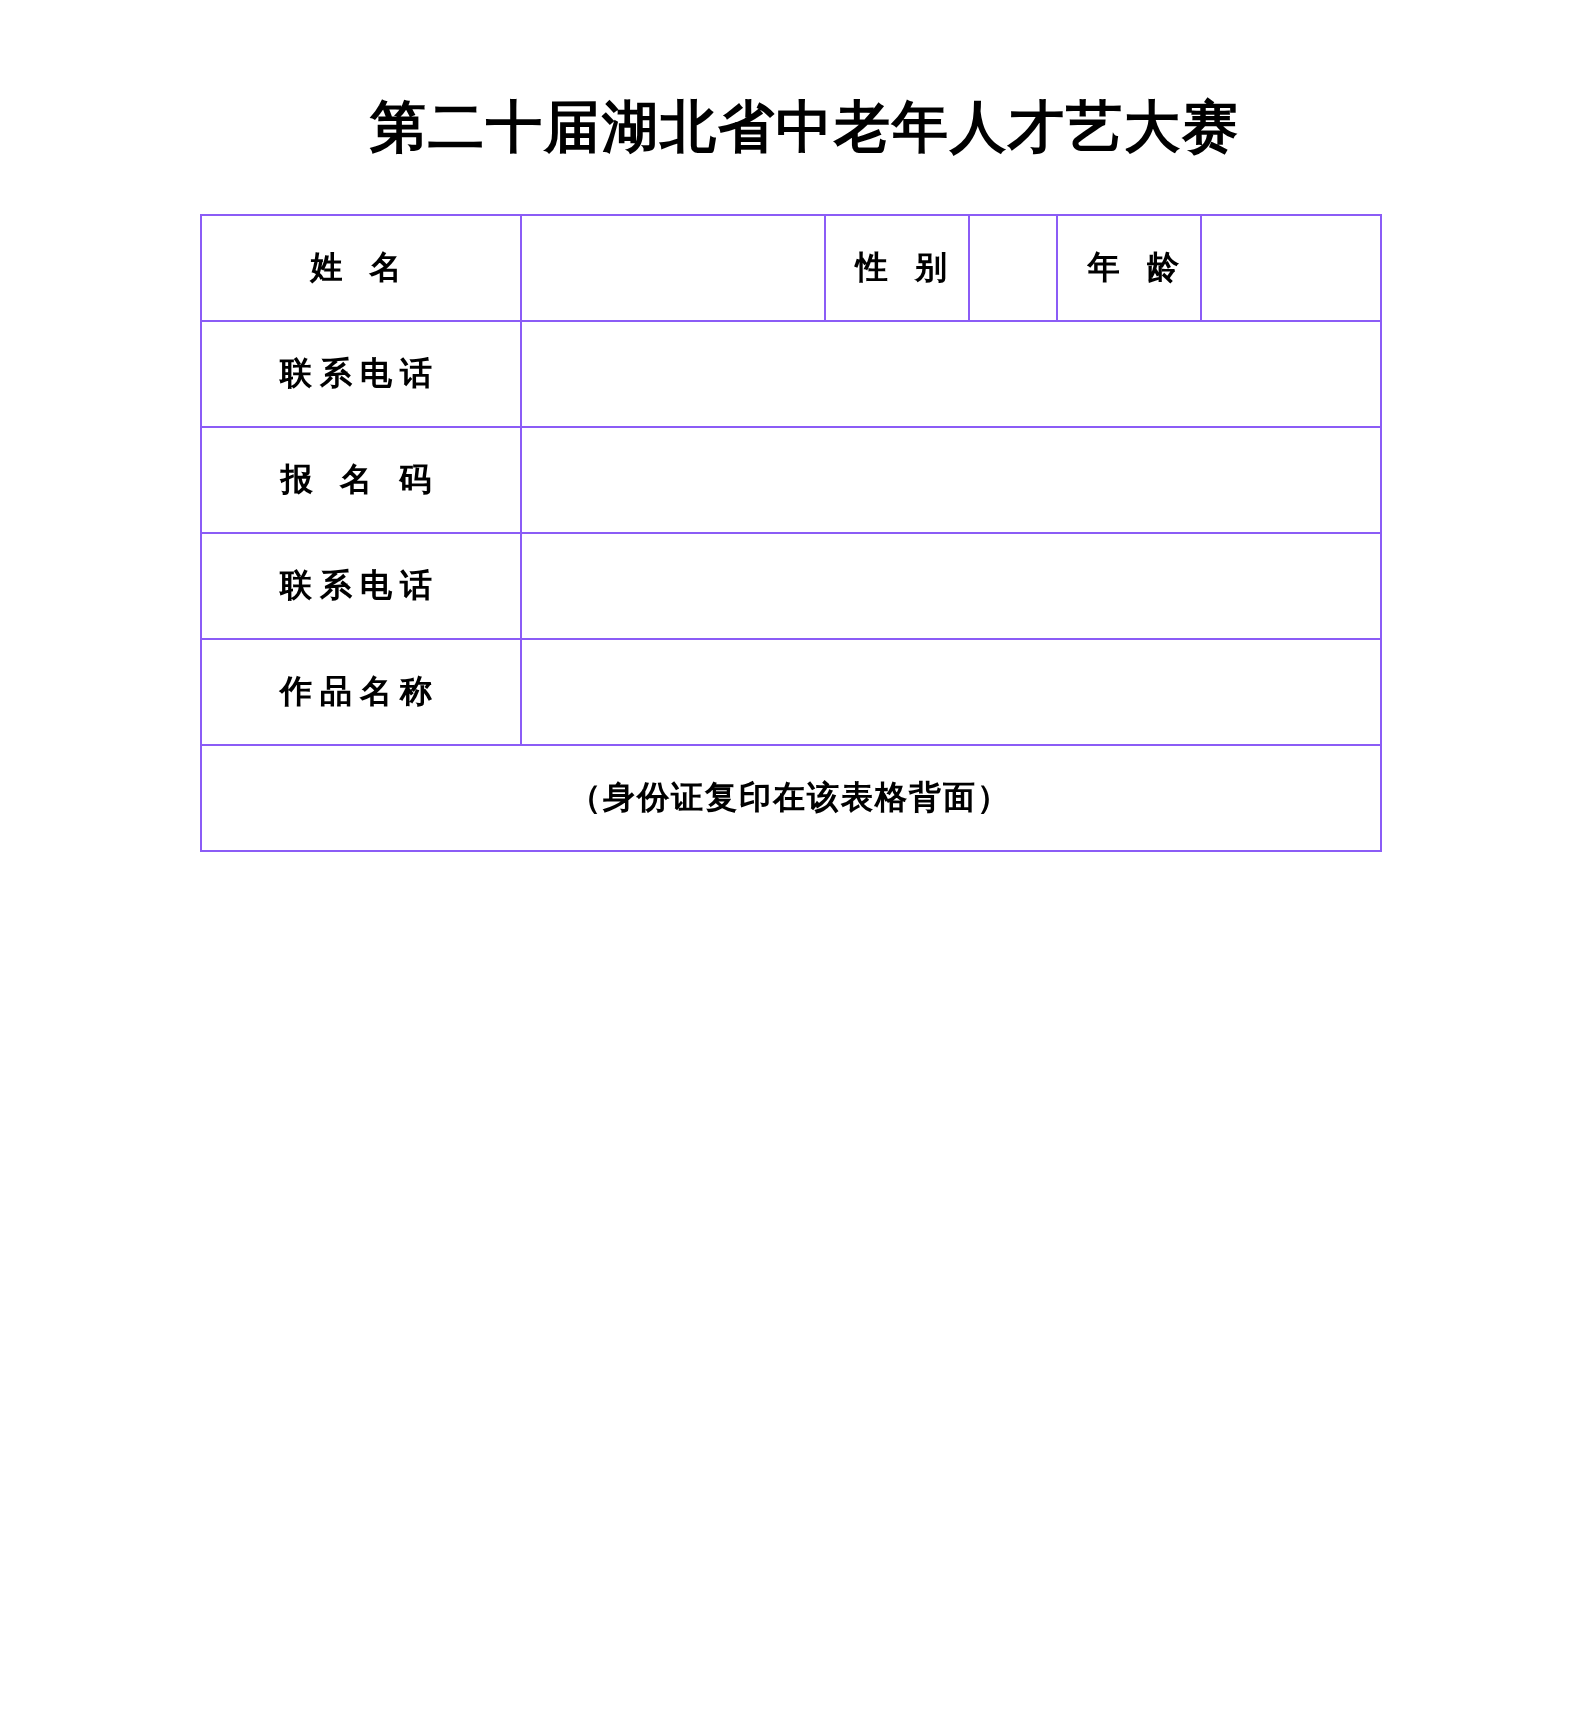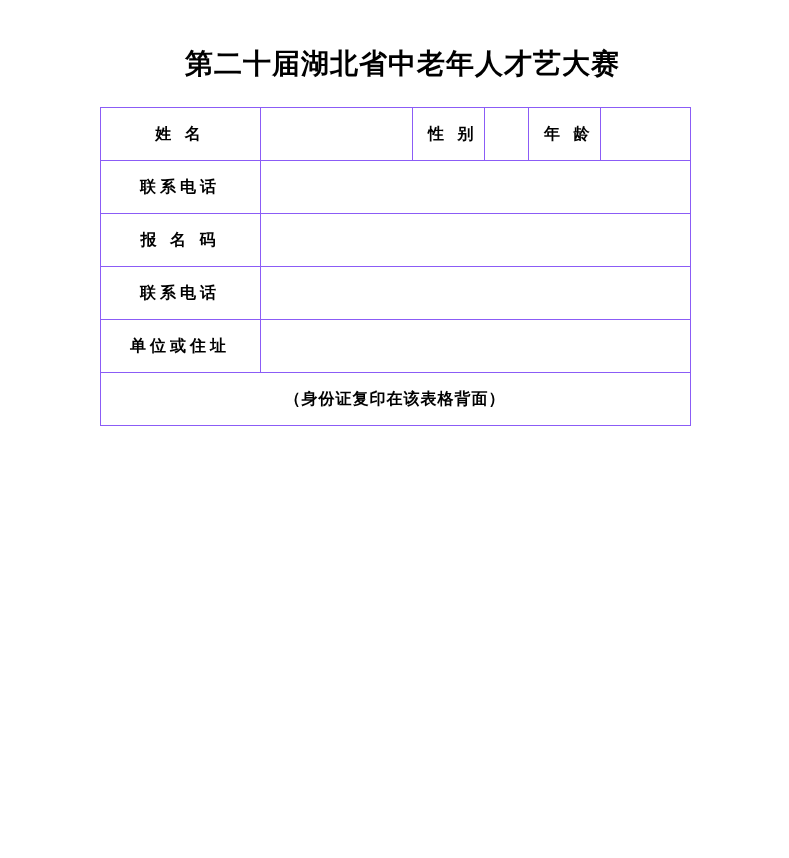--- a/index.html
+++ b/index.html
@@ -113,21 +113,21 @@
           <td class="label">报 名 码</td>
           <td class="value" colspan="5"></td>
         </tr>
 
         <tr>
           <td class="label">联系电话</td>
           <td class="value" colspan="5"></td>
         </tr>
 
         <tr>
-          <td class="label">单位或住址</td>
+          <td class="label">作品名称</td>
           <td class="value" colspan="5"></td>
         </tr>
 
         <tr>
           <td class="bigbox" colspan="6">
             <span class="note">（身份证复印在该表格背面）</span>
           </td>
         </tr>
       </tbody>
     </table>

